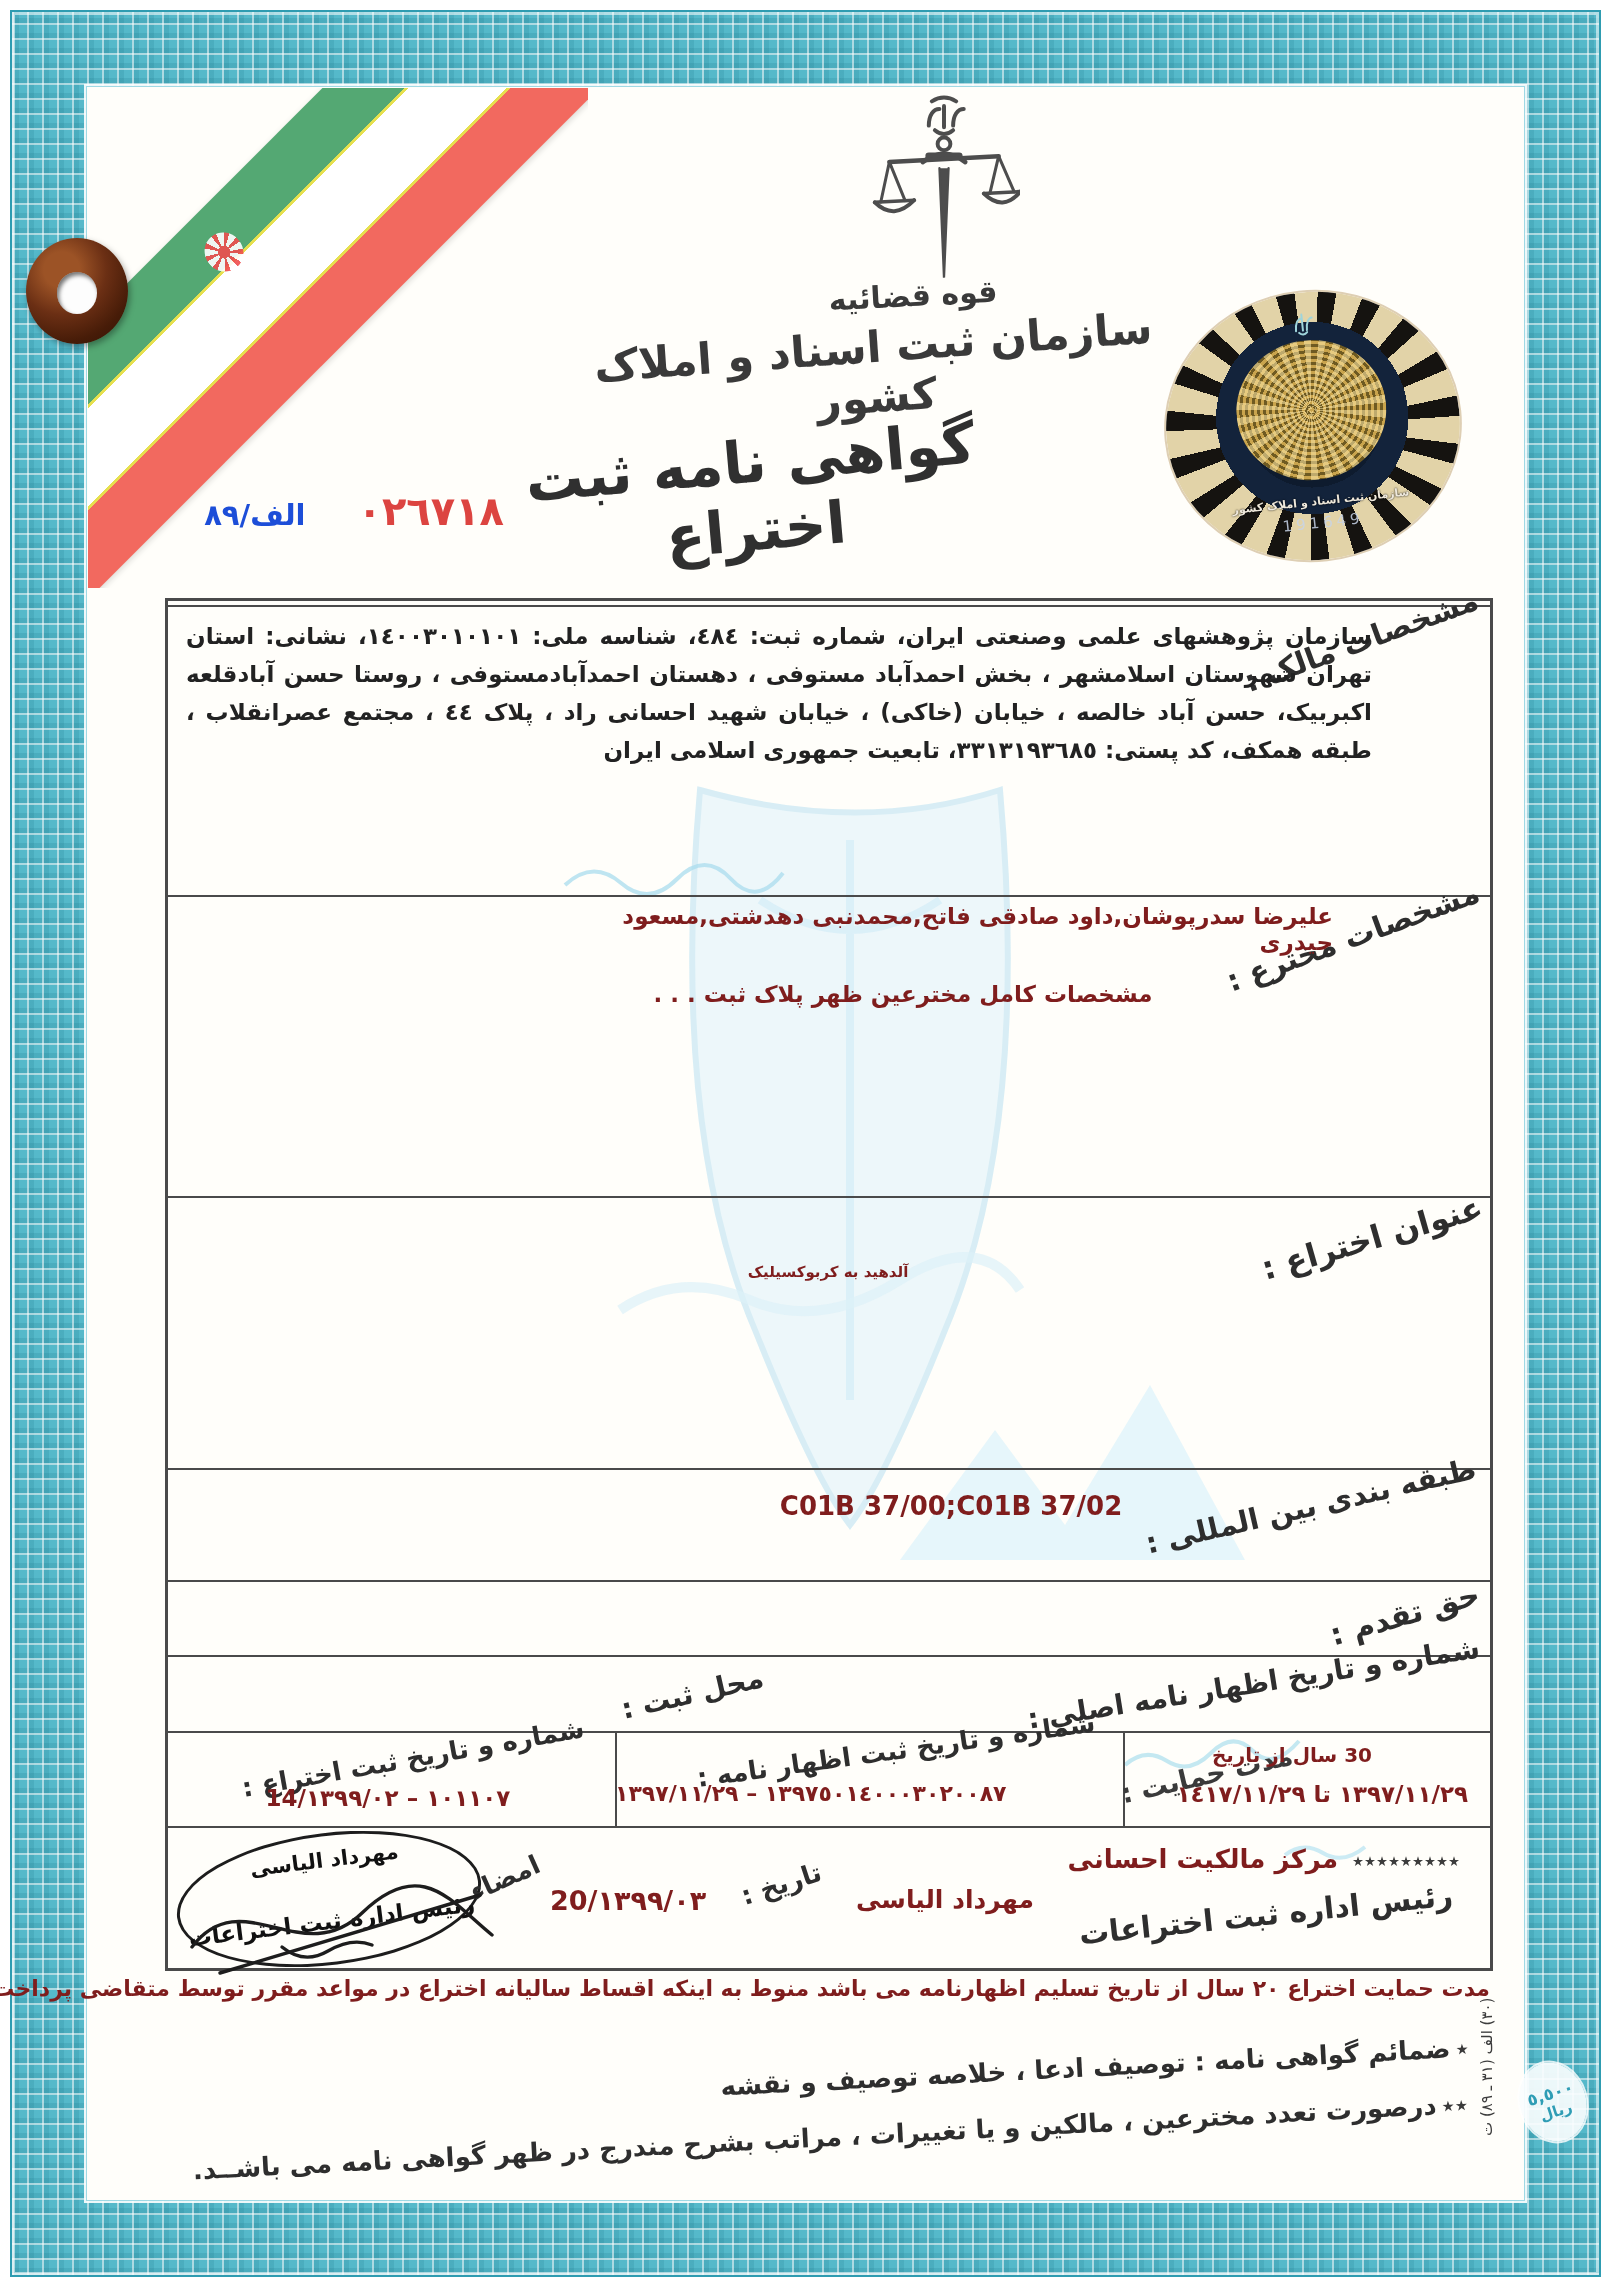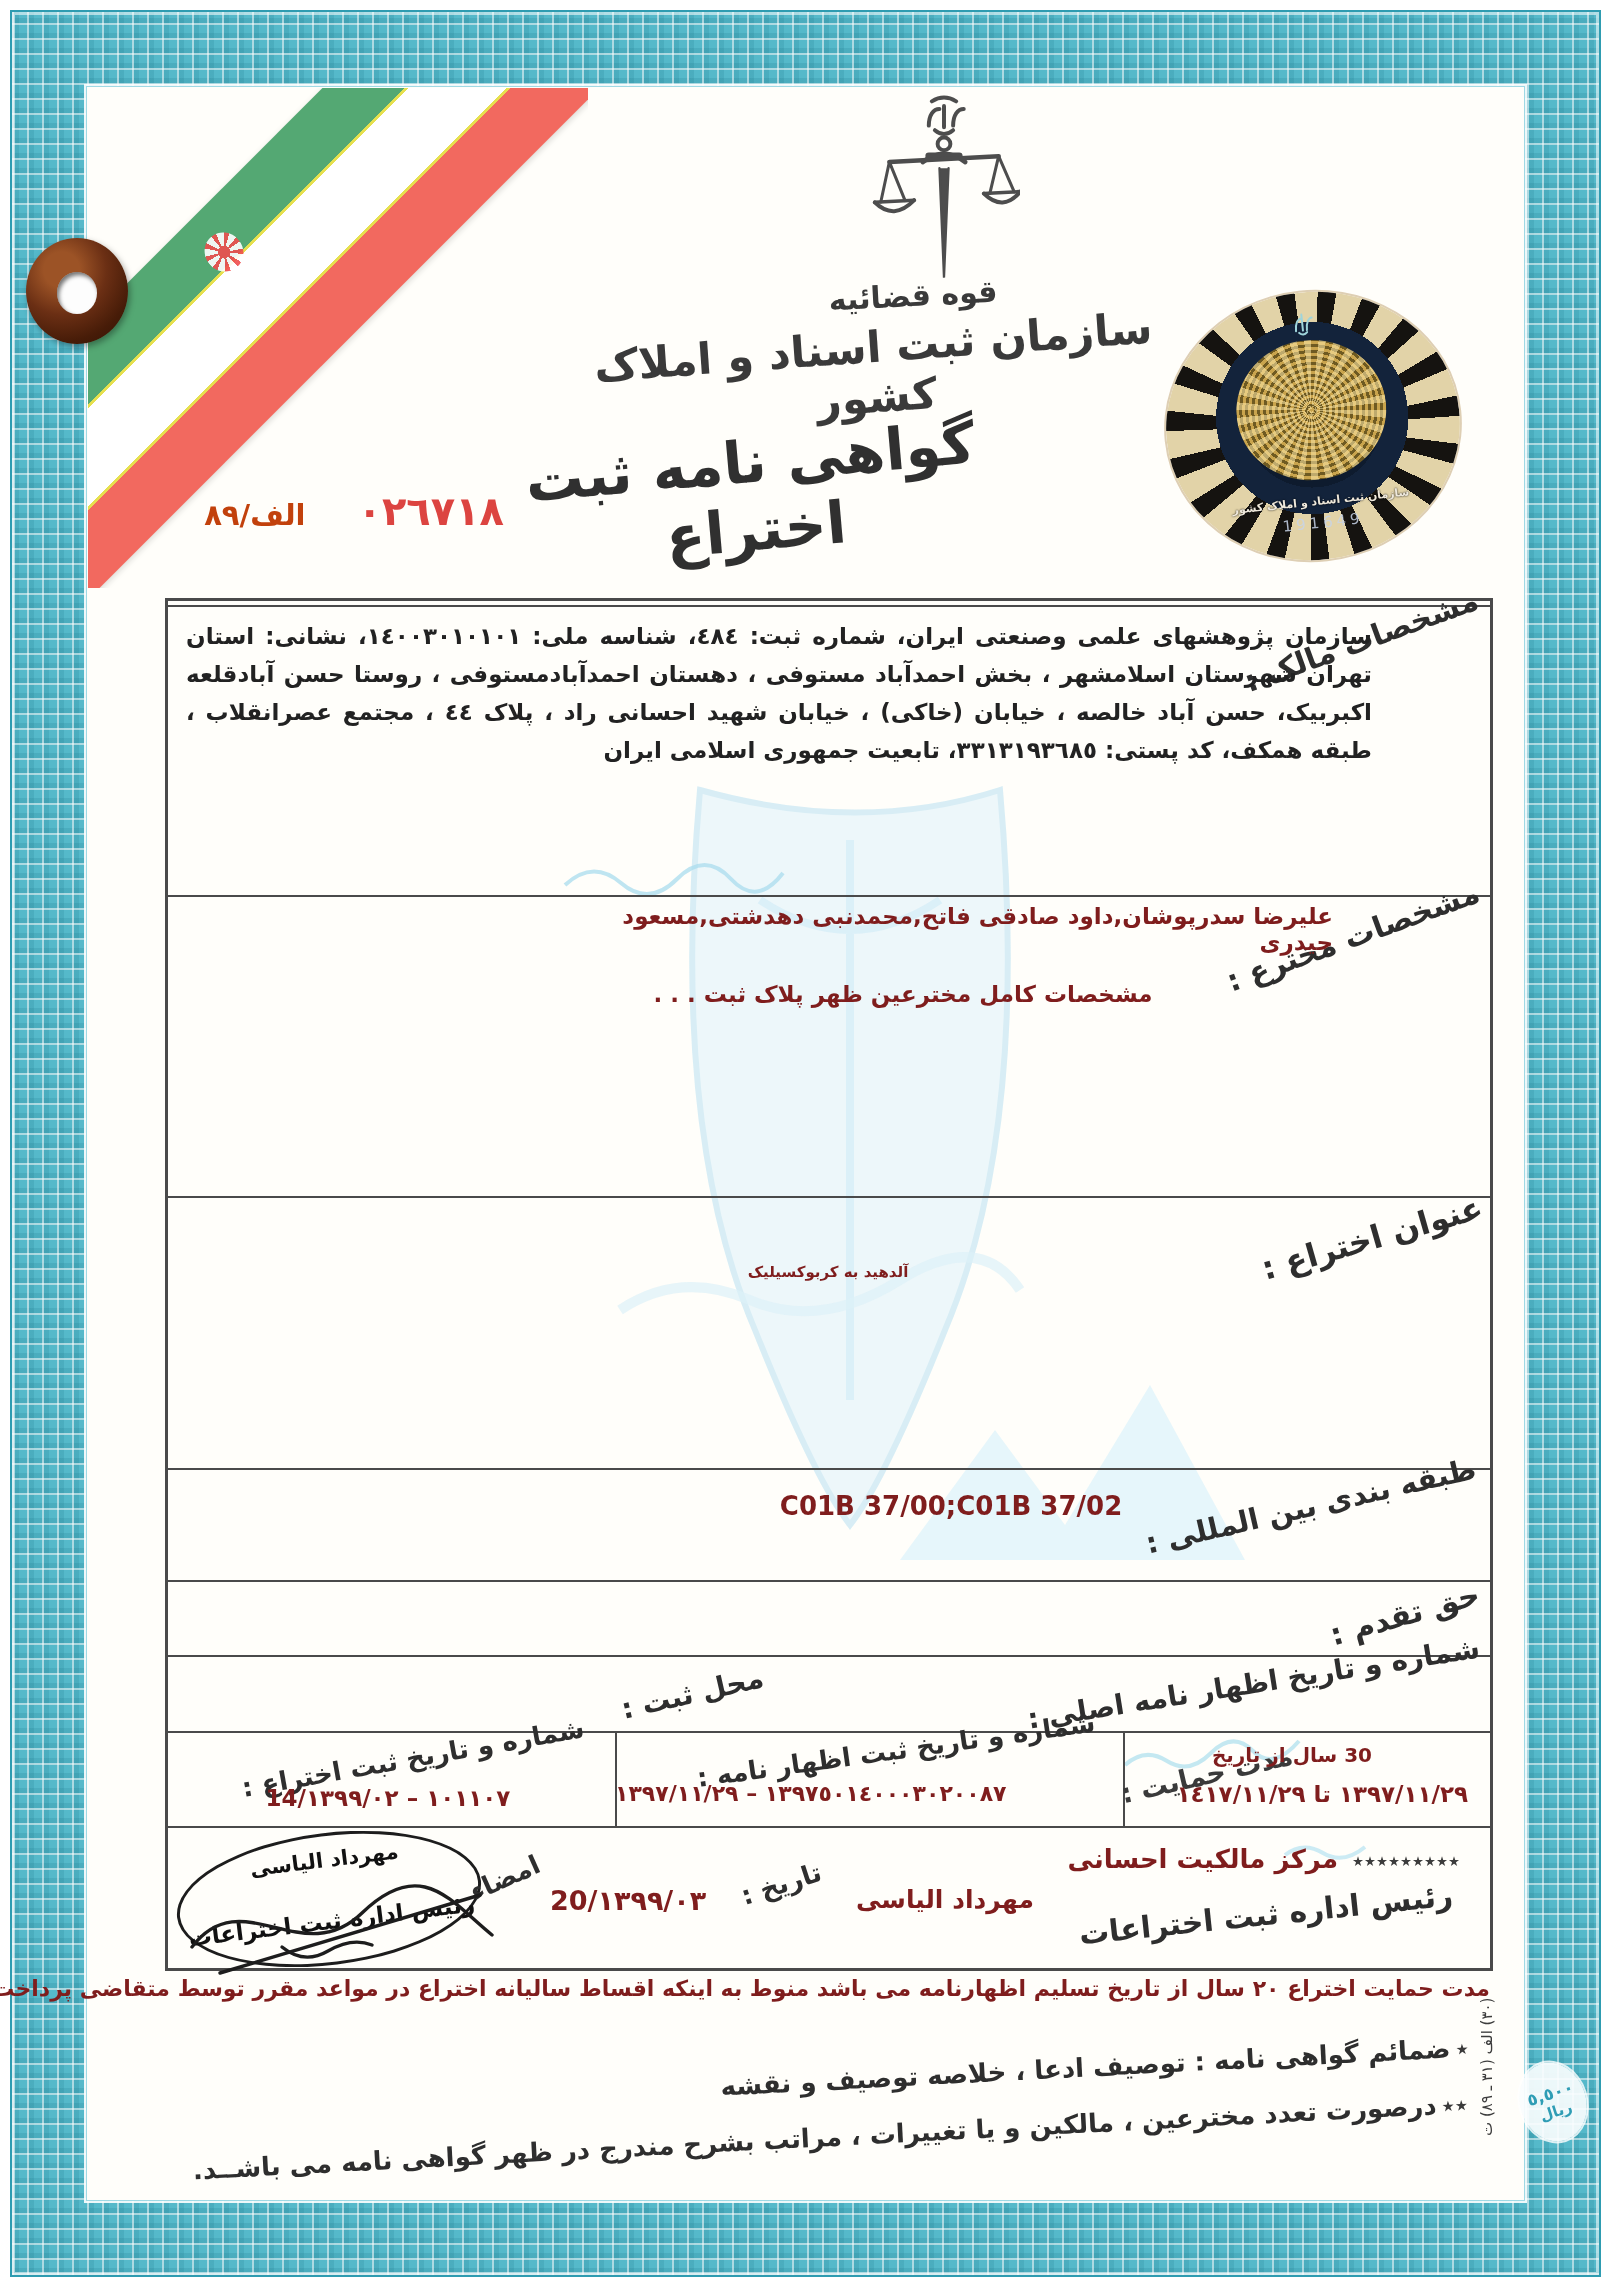--- a/index.html
+++ b/index.html
@@ -57,21 +57,21 @@
   .emblem{position:absolute;left:868px;top:92px;width:152px;height:198px;z-index:4;}
   .h-judiciary{position:absolute;left:788px;top:278px;width:250px;text-align:center;
     font-size:30px;font-weight:bold;color:#3a3a3a;transform:rotate(-3deg);z-index:4;}
   .h-org{position:absolute;left:590px;top:322px;width:570px;text-align:center;
     font-size:43px;font-weight:bold;color:#3a3a3a;transform:rotate(-4deg);z-index:4;}
   .h-title{position:absolute;left:468px;top:428px;width:570px;text-align:center;
     font-size:58px;font-weight:bold;color:#303030;transform:rotate(-5deg);z-index:4;letter-spacing:-1px;}
   .serial-row{position:absolute;left:112px;top:488px;width:392px;z-index:4;
     display:flex;flex-direction:row;gap:52px;align-items:baseline;justify-content:flex-start;}
   .serial-num{font-size:40px;font-weight:bold;color:#dc4440;letter-spacing:3px;}
-  .serial-code{font-size:29px;font-weight:bold;color:#c2410c;}
+  .serial-code{font-size:29px;font-weight:bold;color:#1d4ed8;}
   
   .holo{
     position:absolute;left:1166px;top:292px;width:294px;height:268px;z-index:4;
     border-radius:50%;transform:rotate(-6deg);overflow:hidden;
     background:
       radial-gradient(circle at 50% 47%, rgba(14,27,46,0) 0 34%, #13233b 34% 47%, rgba(19,35,59,0) 47%),
       radial-gradient(circle at 50% 47%, #0e1b2e 0 47%, transparent 47%),
       repeating-conic-gradient(from 8deg, #151310 0 8deg, #e2d3a8 8deg 19deg);
     box-shadow:0 0 0 2px rgba(190,160,110,.5);
   }

